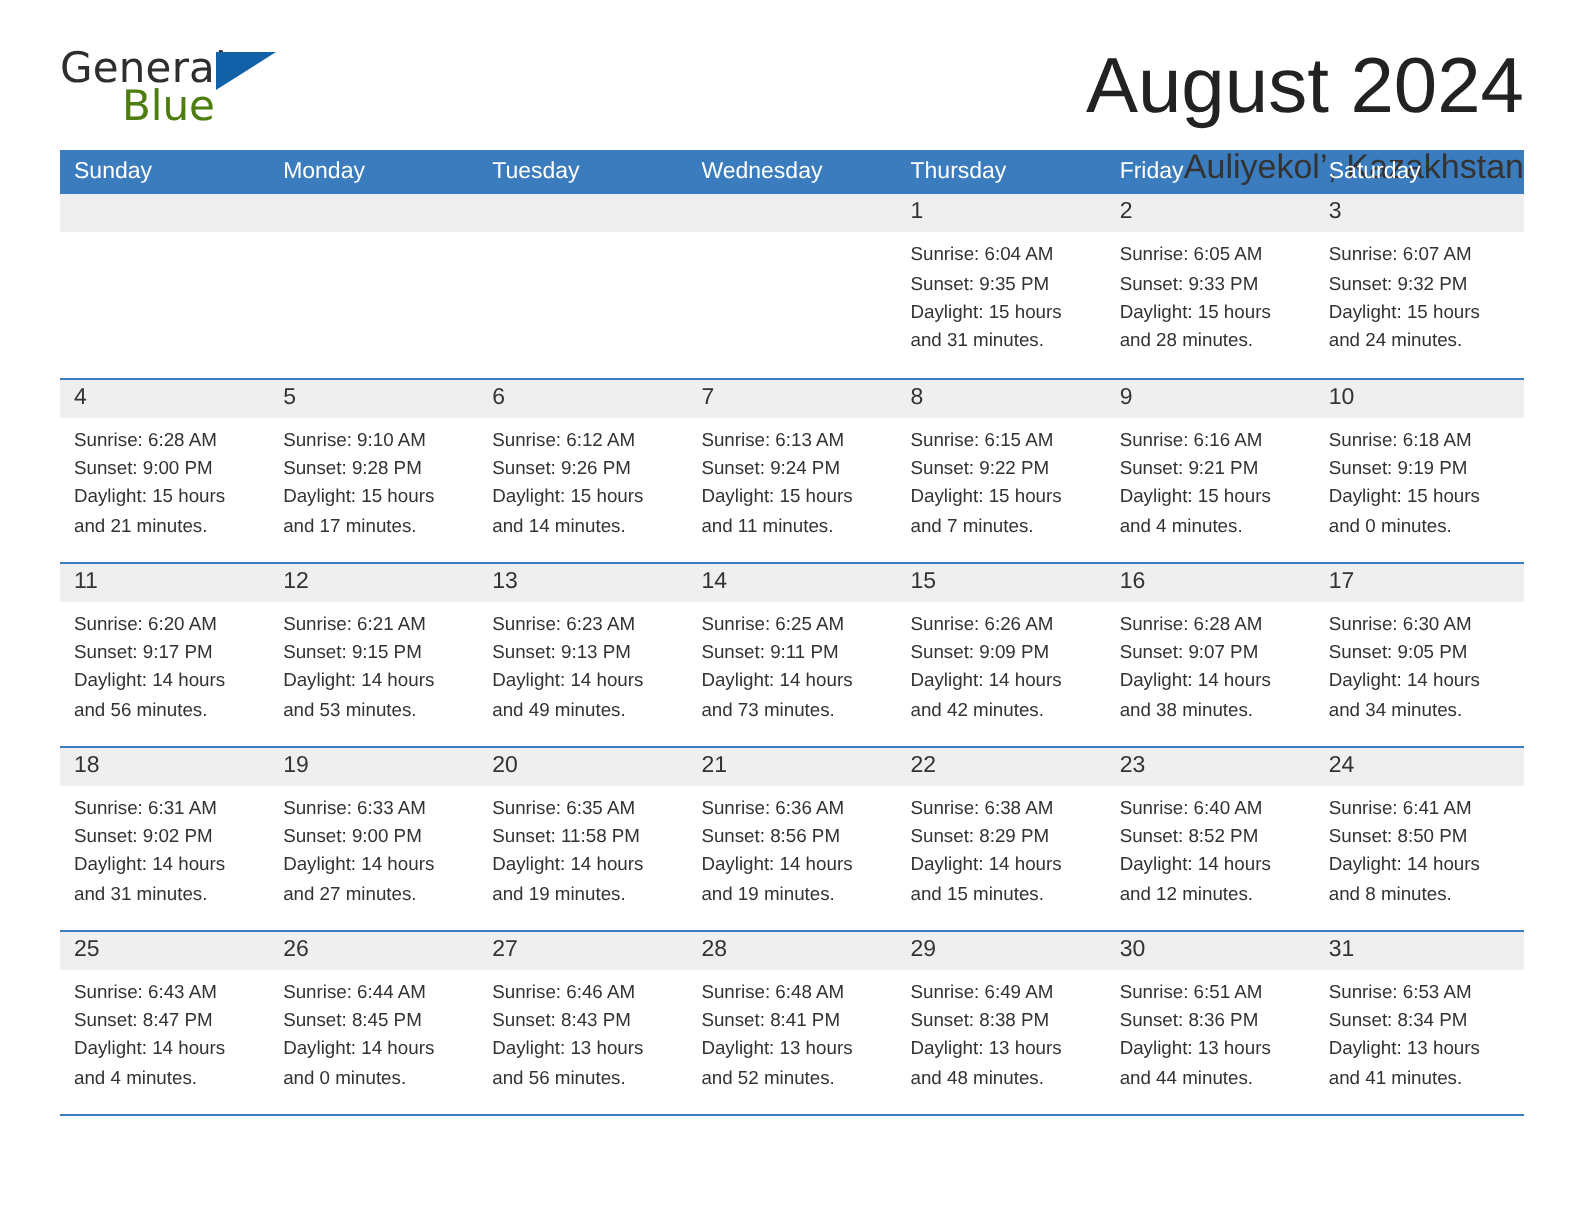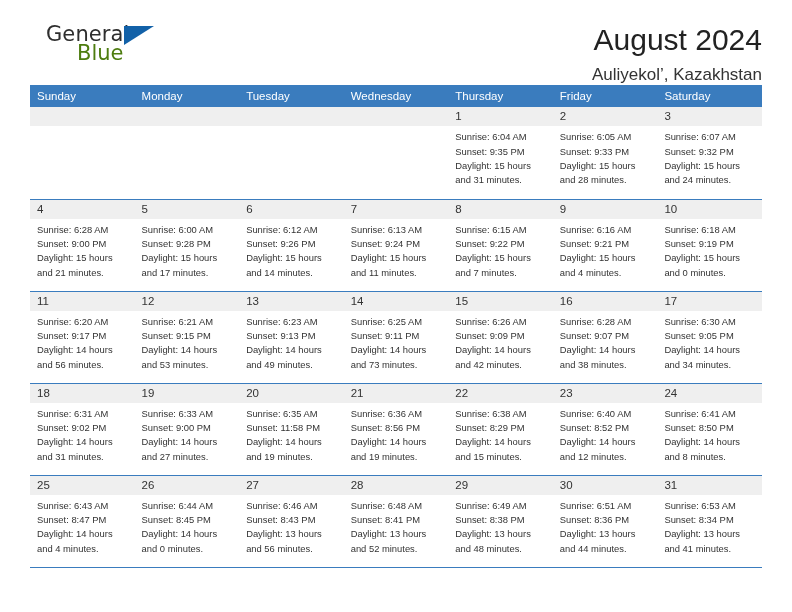--- a/index.html
+++ b/index.html
@@ -30,21 +30,20 @@
     height: 74px;
     padding-top: 24px;
     box-sizing: border-box;
   }
   .logo {
     position: relative;
     width: 118px;
     height: 50px;
     line-height: 1;
     user-select: none;
-    margin-left: 16px;
   }
   .logo-general {
     position: absolute;
     left: 0;
     top: 0;
     font-size: 21px;
     letter-spacing: .1px;
     color: #2e2e2e;
     font-family: "DejaVu Sans", sans-serif;
   }
@@ -64,38 +63,38 @@
     height: 0;
     border-left: 30px solid #1261a8;
     border-bottom: 19px solid transparent;
   }
 
   .title-block {
     text-align: right;
     padding-top: 0;
   }
   .cal-title {
-    font-size: 30px;
+    font-size: 39px;
     color: #222222;
     line-height: 1.05;
     white-space: nowrap;
   }
   .cal-subtitle {
     font-size: 17px;
     color: #333333;
     margin-top: 9px;
     white-space: nowrap;
   }
 
   
   .calendar {
     width: 732px;
     border-collapse: collapse;
     table-layout: fixed;
-    margin-top: 11px;
+    margin-top: 1px;
   }
   .calendar th {
     background: #3a7cbe;
     color: #ffffff;
     font-weight: normal;
     font-size: 11.5px;
     text-align: left;
     padding: 5px 0 5px 7px;
     height: 20px;
     box-sizing: border-box;
@@ -231,21 +230,21 @@
                 <div>Sunset: 9:00 PM</div>
                 <div>Daylight: 15 hours</div>
                 <div>and 21 minutes.</div>
               </div>
             </div>
           </td>
           <td>
             <div class="cell">
               <div class="date-band">5</div>
               <div class="cell-body">
-                <div>Sunrise: 6:00 AM</div>
+                <div>Sunrise: 9:10 AM</div>
                 <div>Sunset: 9:28 PM</div>
                 <div>Daylight: 15 hours</div>
                 <div>and 17 minutes.</div>
               </div>
             </div>
           </td>
           <td>
             <div class="cell">
               <div class="date-band">6</div>
               <div class="cell-body">

